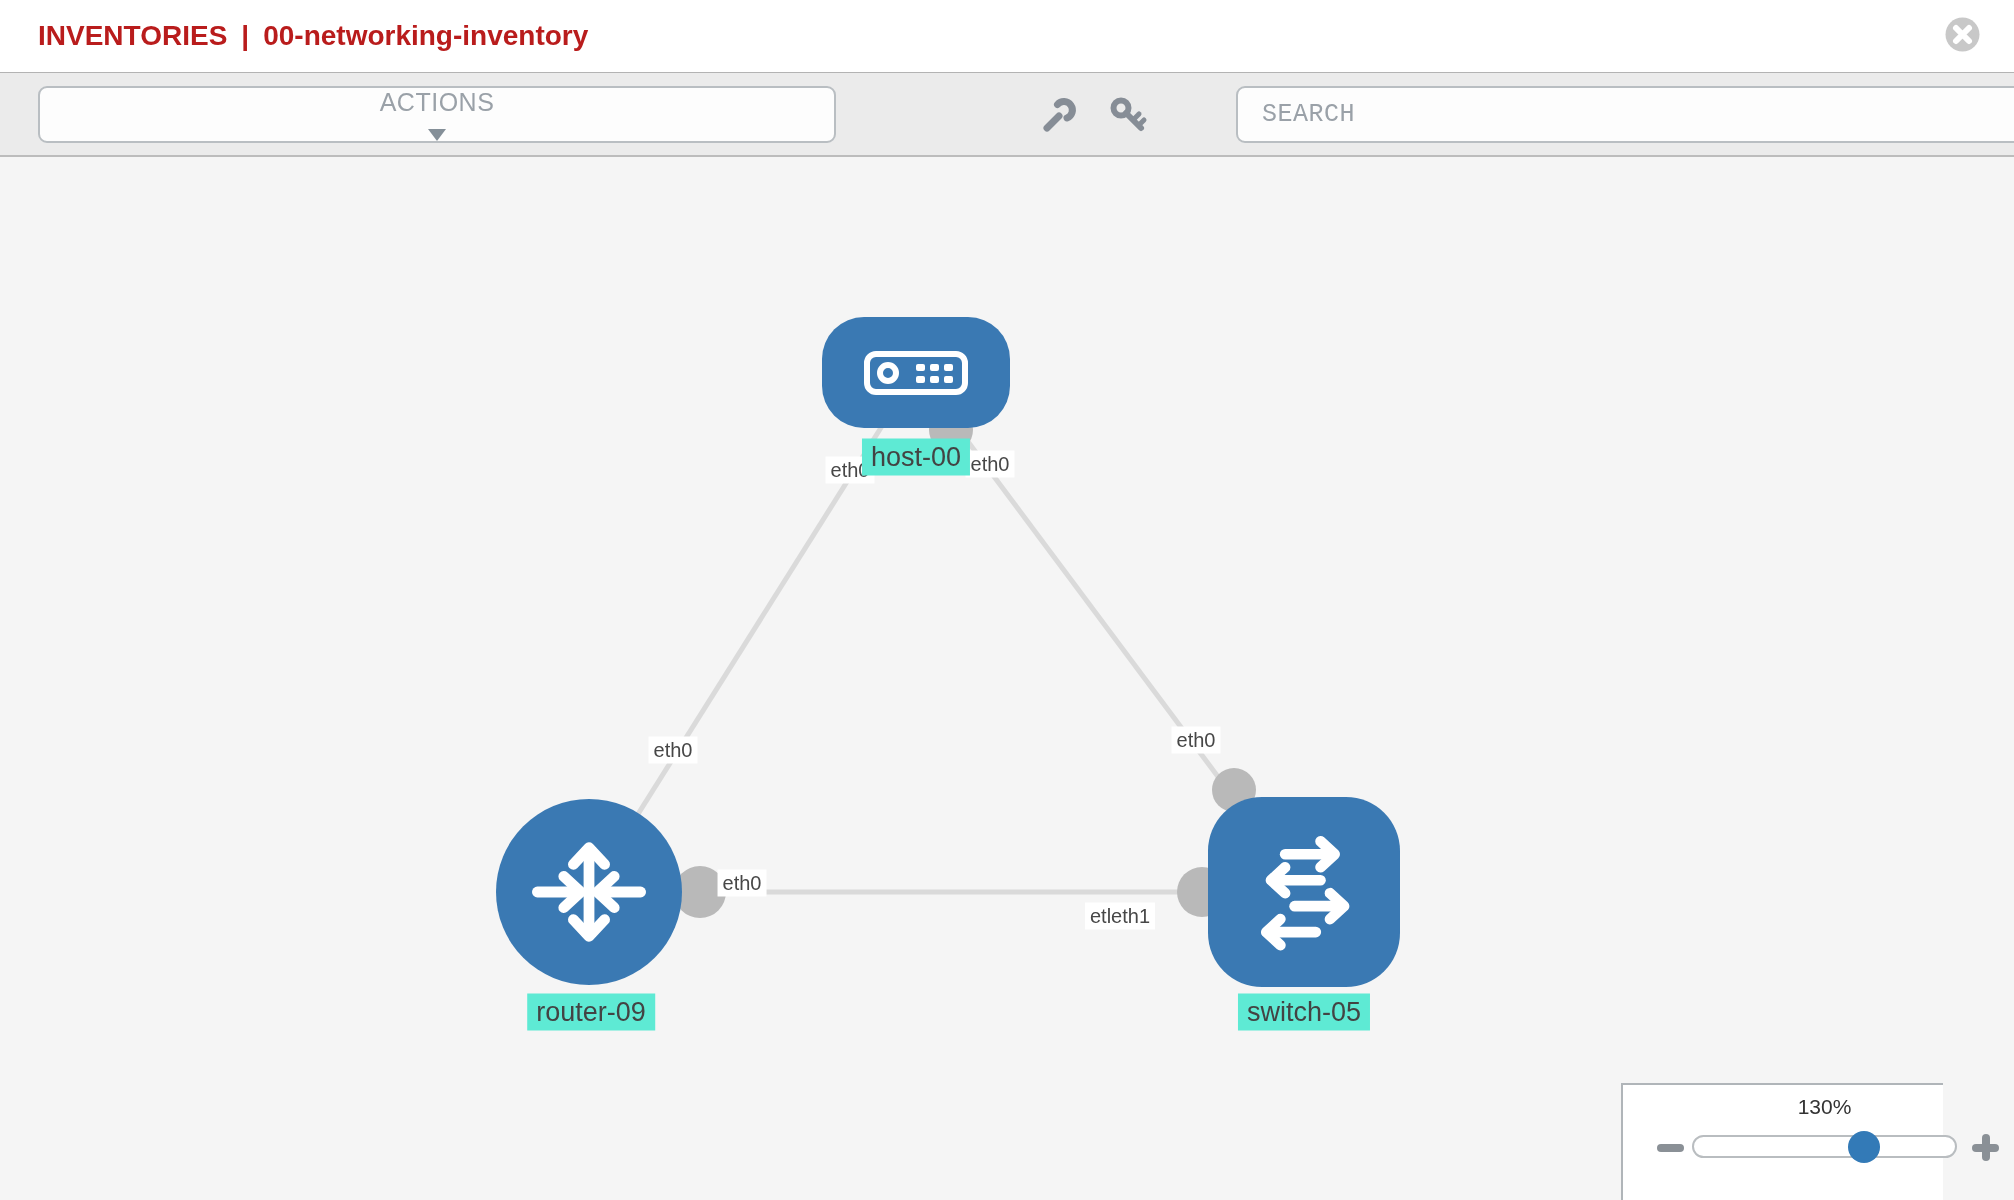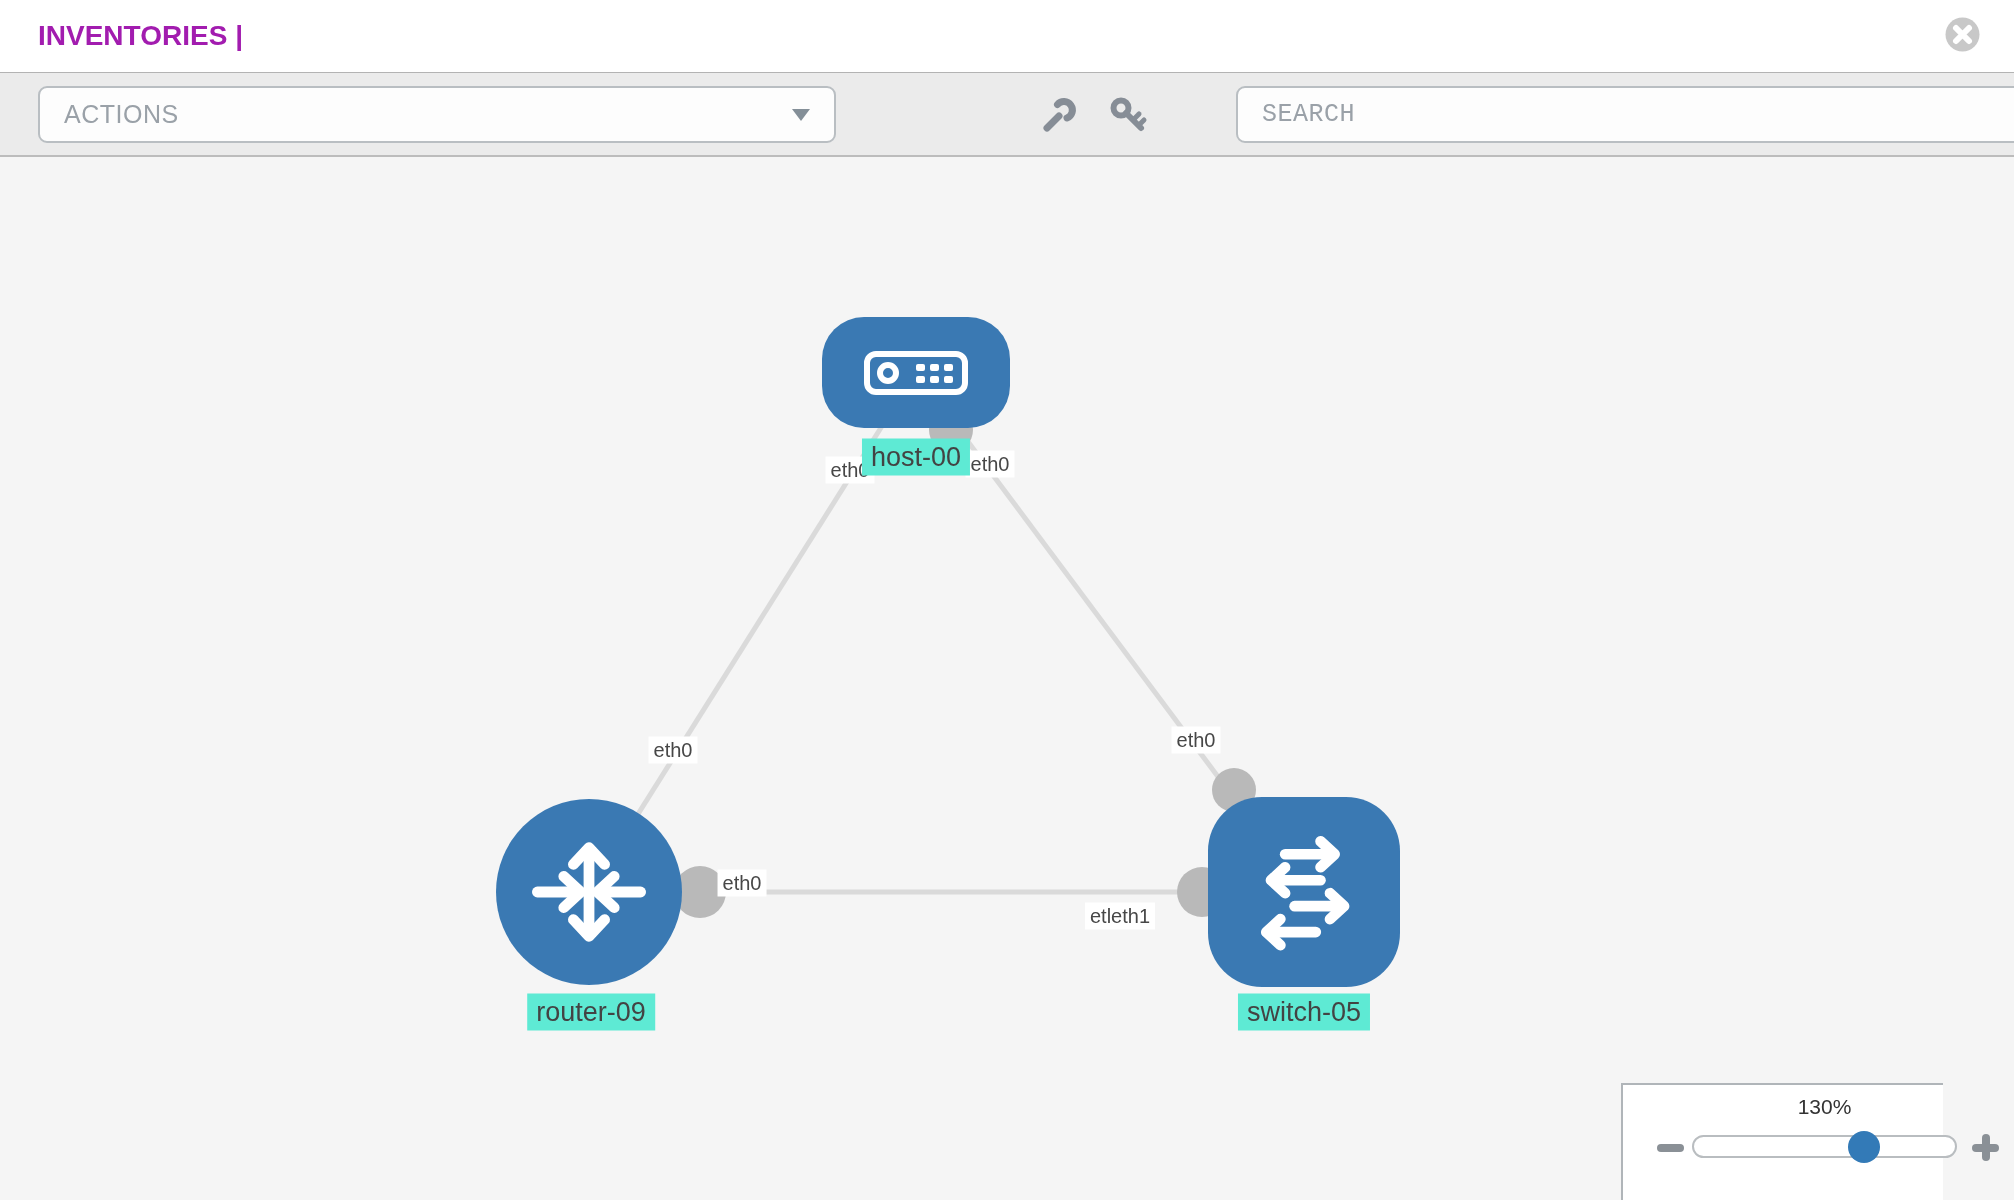--- a/index.html
+++ b/index.html
@@ -3,33 +3,33 @@
 <meta charset="utf-8">
 <style>
   * { margin:0; padding:0; box-sizing:border-box; }
   html,body { width:2014px; height:1200px; overflow:hidden; }
   body { font-family:"Liberation Sans", sans-serif; background:#fff; }
   .window { position:relative; width:2014px; height:1200px; background:#fff; }
 
   
   .titlebar { position:absolute; left:0; top:0; width:2014px; height:72px; background:#fff;
               display:flex; align-items:center; padding-left:38px; }
-  .titlebar .title { font-size:28px; font-weight:700; color:#a21caf; display:flex; gap:8px; }
+  .titlebar .title { font-size:28px; font-weight:700; color:#b91c1c; display:flex; gap:14px; }
   .close-btn { position:absolute; right:34px; top:17px; width:35px; height:35px; cursor:pointer; }
 
   
   .toolbar { position:absolute; left:0; top:72px; width:2014px; height:85px; background:#ebebeb;
              border-top:1px solid #b3b3b3; border-bottom:2px solid #bcbcbc; }
   .dropdown { position:absolute; top:13px; height:57px; background:#fdfdfd;
               border:2px solid #b9bec2; border-radius:9px; display:flex; align-items:center;
               padding:0 24px; justify-content:space-between; cursor:pointer; }
   .dropdown .ph { font-size:25px; color:#9aa1a8; letter-spacing:0.5px; }
   .caret { width:0; height:0; border-left:9px solid transparent; border-right:9px solid transparent;
            border-top:12px solid #848f98; }
-  .dd-actions { left:38px; width:798px; }
+  .dd-actions { left:38px; width:798px;flex-direction:column; }
   .dd-search  { left:1236px; width:937px;font-family:Liberation Mono, monospace; }
   .tool-btn { position:absolute; top:22px; width:38px; height:38px; background:none; border:none; cursor:pointer; }
   .tool-btn.wrench { left:1040px; }
   .tool-btn.key    { left:1108px; }
 
   
   .canvas { position:absolute; left:0; top:157px; width:2014px; height:1043px; background:#f5f5f5; overflow:hidden; }
   .links-svg { position:absolute; left:0; top:0; z-index:0; }
 
   .node { position:absolute; z-index:2; background:#3a79b3; display:flex; align-items:center; justify-content:center; cursor:pointer; }
@@ -61,20 +61,21 @@
 </style>
 </head>
 <body>
 
 <div class="window">
 
   <div class="titlebar">
     <div class="title">
       <span>INVENTORIES</span>
       <span>|</span>
+      <span>00-networking-inventory</span>
     </div>
     <div class="close-btn">
       <svg width="35" height="35" viewBox="0 0 35 35">
         <circle cx="17.5" cy="17.5" r="17" fill="#c8c8c8"></circle>
         <path d="M11 11 L24 24 M24 11 L11 24" stroke="#fff" stroke-width="6" stroke-linecap="round"></path>
       </svg>
     </div>
   </div>
 
   <div class="toolbar">

